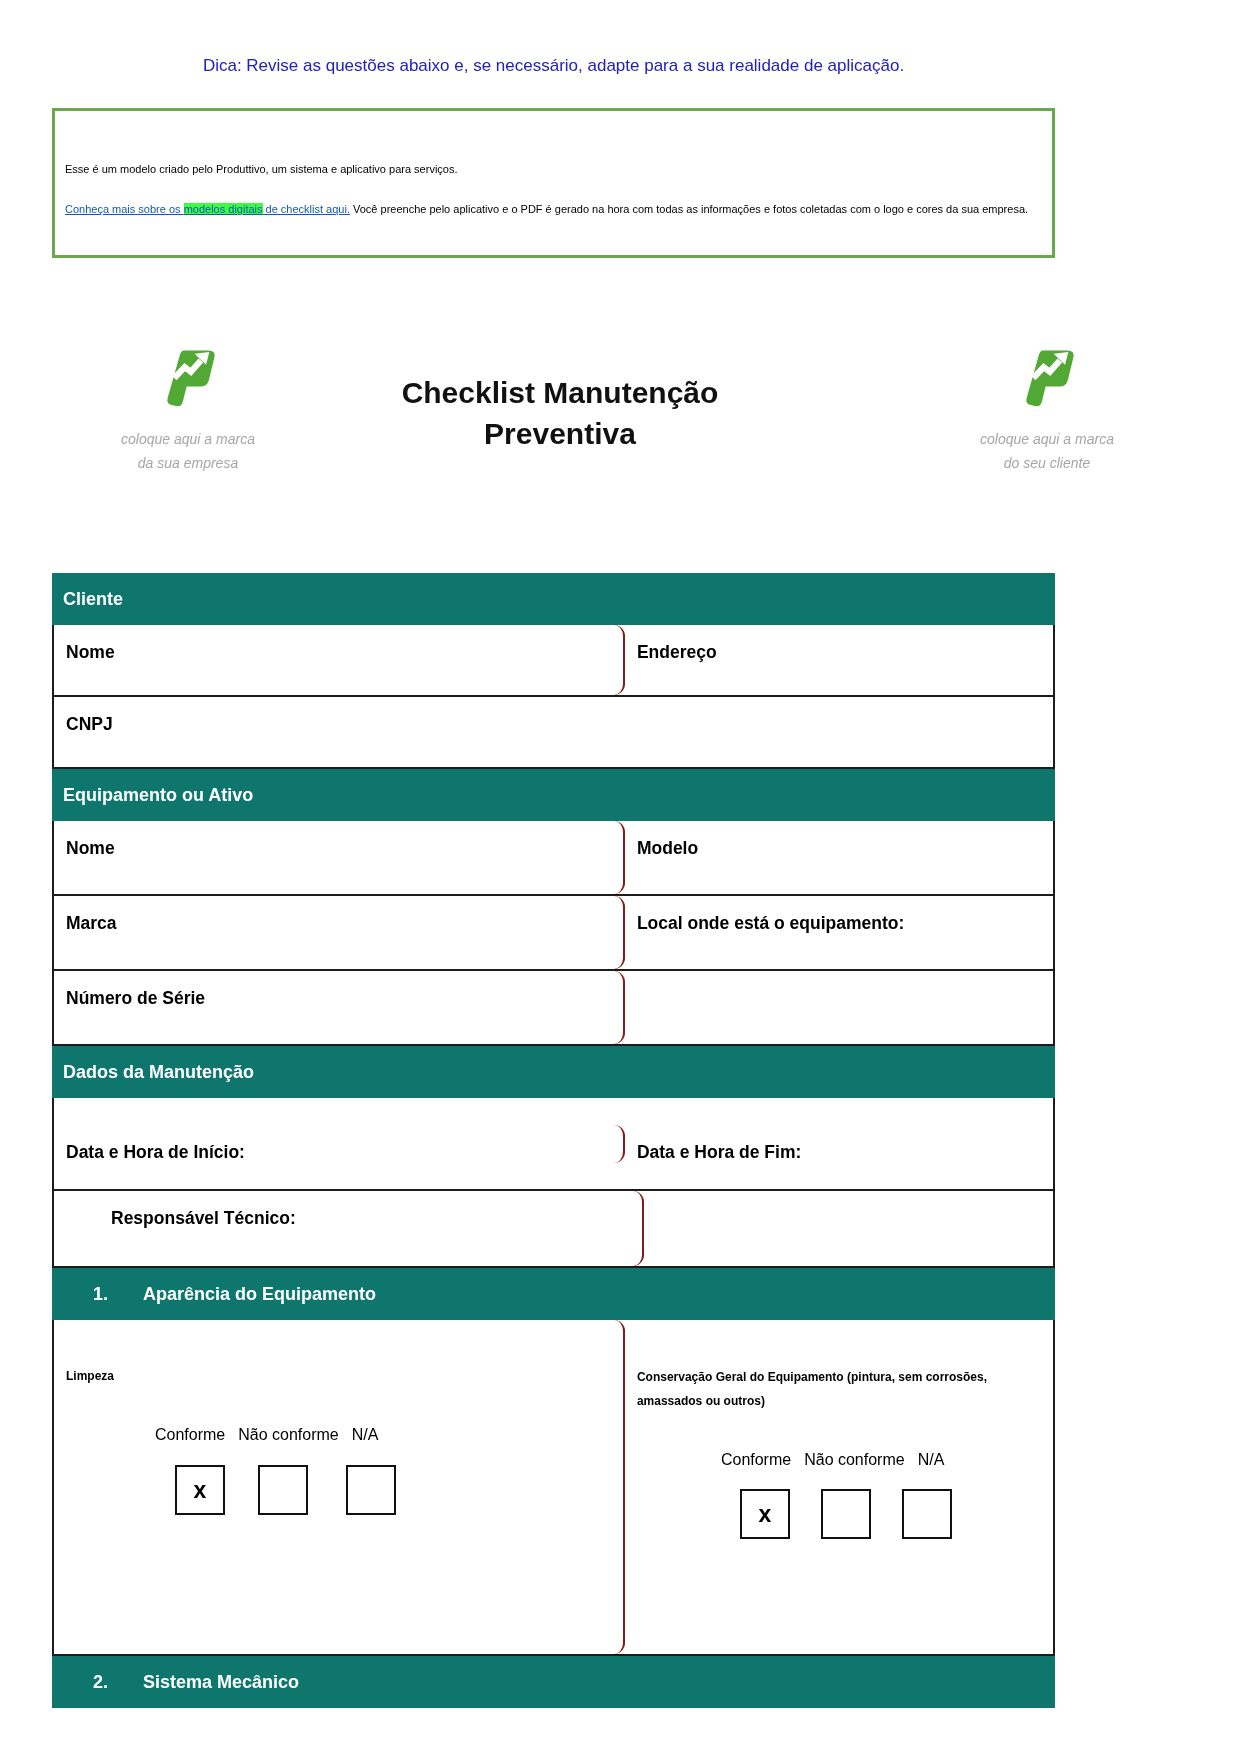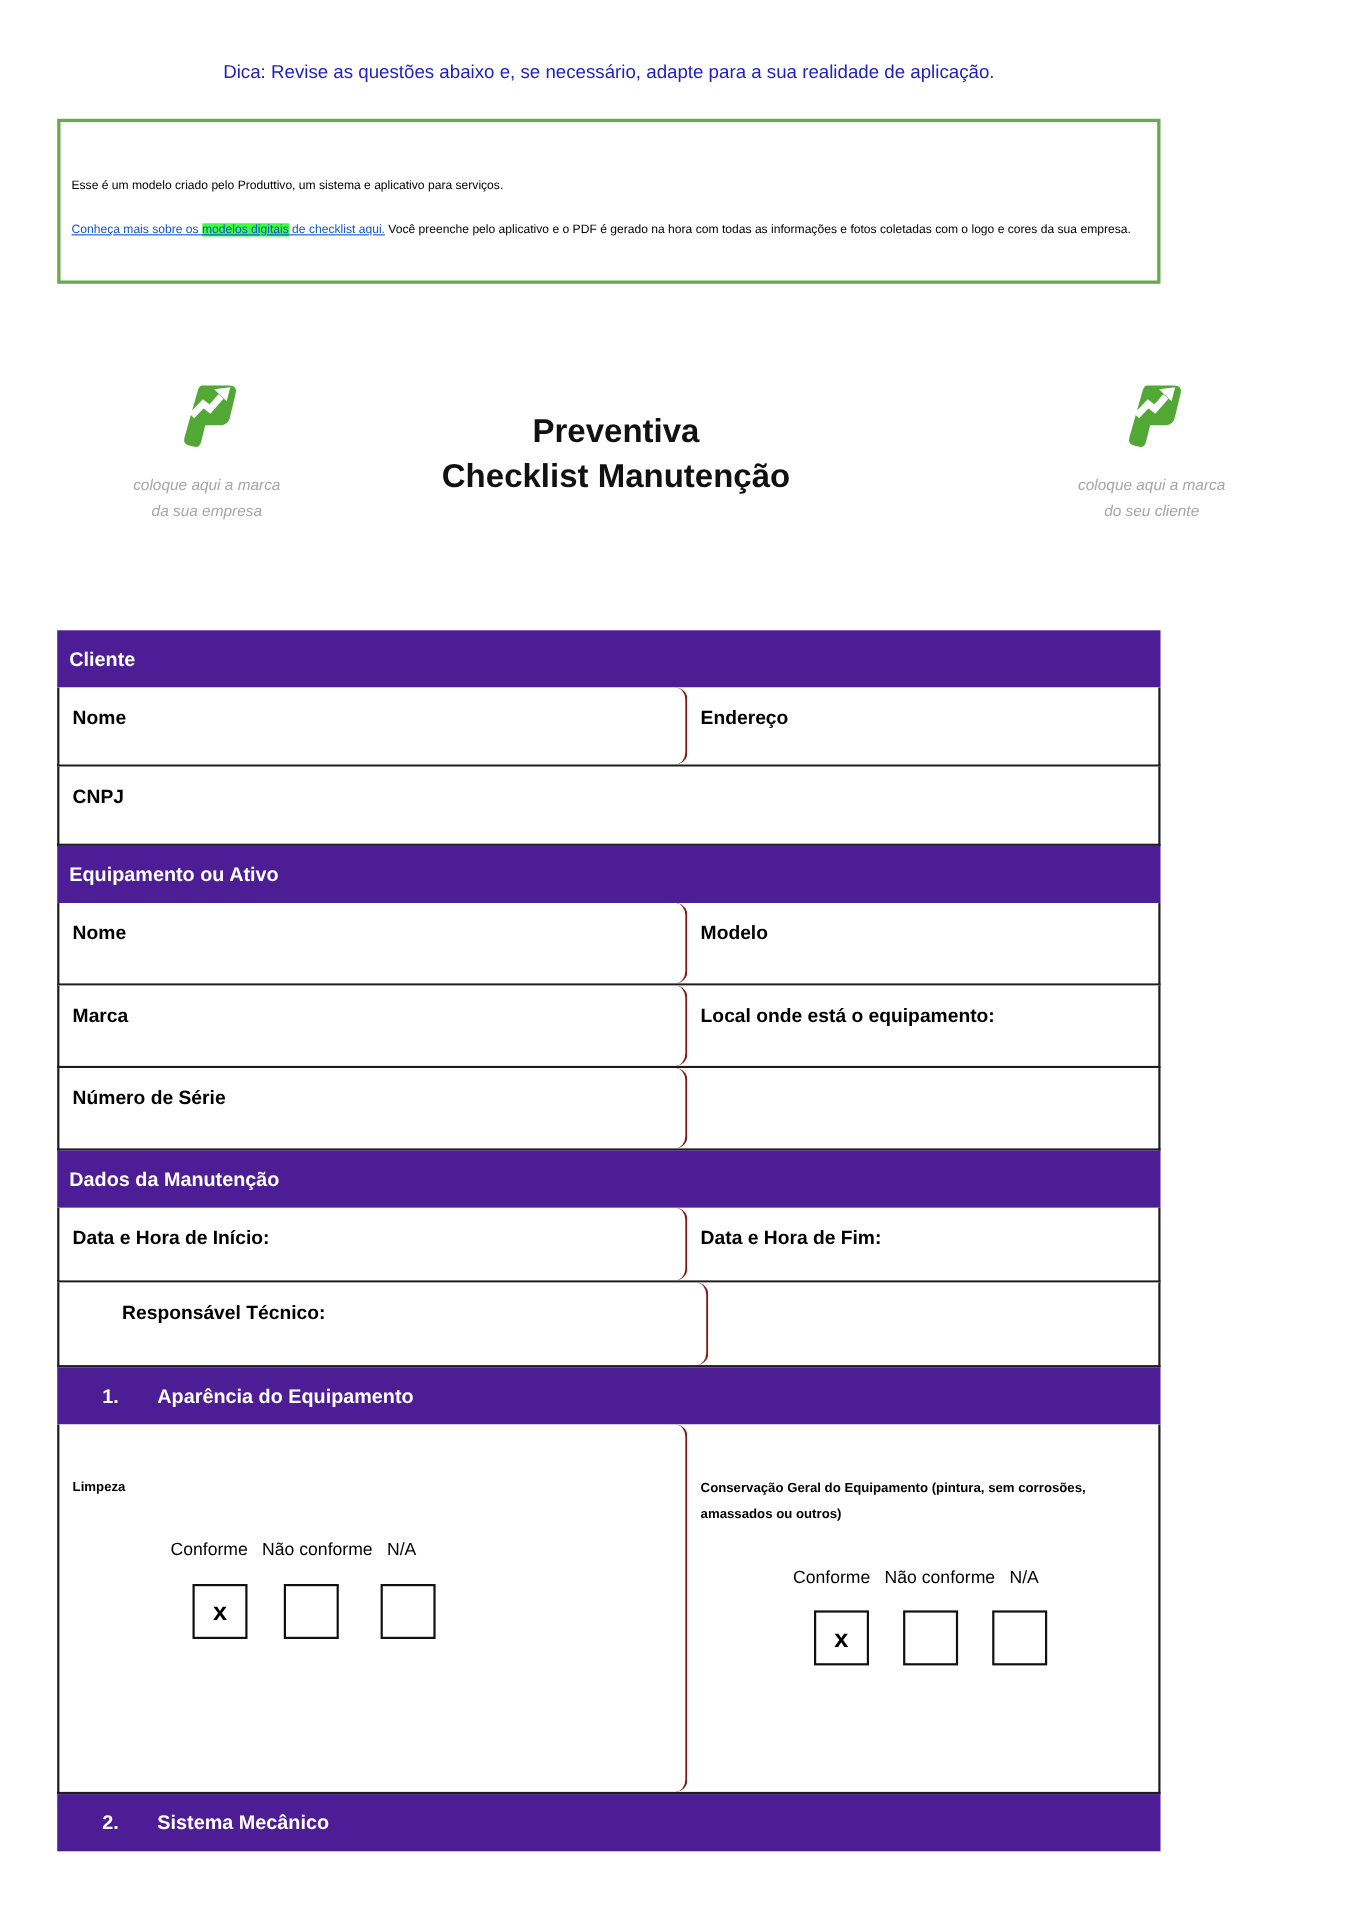--- a/index.html
+++ b/index.html
@@ -33,30 +33,30 @@
   .logo-client  { left:937px; top:348px; }
   .logo-caption { margin-top:14px; font-style:italic; color:#a6a6a6; font-size:14px; line-height:24px; }
   .doc-title {
     position:absolute; left:340px; top:372px; width:440px;
     text-align:center; font-weight:bold; font-size:30px; line-height:41px; color:#111;
   }
 
   
   .form { position:absolute; left:52px; top:573px; width:1003px; }
   .bar {
-    height:52px; background:#4c1d95; color:#fff; font-weight:bold; font-size:18px;
+    height:52px; background:#0f766e; color:#fff; font-weight:bold; font-size:18px;
     display:flex; align-items:center; padding-left:11px; box-sizing:border-box;
   }
   .bar.num { padding-left:41px; }
   .bar .n { margin-right:35px; }
   .row { display:flex; border:2px solid #1c1c1c; border-top:none; box-sizing:border-box; background:#fff; }
   .row .c1 { width:57.15%; border-right:2px solid #7f1d1d; box-sizing:border-box;border-radius:11px; }
   .row .c2 { flex:1; box-sizing:border-box; }
   .cell-label { padding:17px 12px 0 12px; font-weight:bold; font-size:17.5px; }
-  .h72 { height:72px; } .h75 { height:75px; } .h76 { height:68px; } .h77 { height:77px;padding-left:45px; }
+  .h72 { height:72px; } .h75 { height:75px; } .h76 { height:93px;align-items:center; } .h77 { height:77px;padding-left:45px; }
   .h336 { height:336px; }
 
   
   .q-label { font-weight:bold; font-size:12px; line-height:24px; }
   .cl-left  .q-label { padding:44px 12px 0 12px; }
   .cl-right .q-label { padding:45px 10px 0 12px; }
   .opt-labels { display:flex; font-size:16px; white-space:nowrap; }
   .cl-left  .opt-labels { margin:38px 0 0 101px; gap:13px; }
   .cl-right .opt-labels { margin:38px 0 0 96px;  gap:13px; }
   .opt-boxes { display:flex; }
@@ -97,22 +97,22 @@
     <svg width="55" height="61" viewBox="0 0 58 63">
         <use href="#produttivo-logo"></use>
       </svg>
     <div class="logo-caption">
       <div>coloque aqui a marca</div>
       <div>da sua empresa</div>
     </div>
   </div>
 
   <div class="doc-title">
+    <div>Checklist Manutenção</div>
     <div>Preventiva</div>
-    <div>Checklist Manutenção</div>
   </div>
 
   <div class="logo-block logo-client">
     <svg width="55" height="61" viewBox="0 0 58 63">
         <use href="#produttivo-logo"></use>
       </svg>
     <div class="logo-caption">
       <div>coloque aqui a marca</div>
       <div>do seu cliente</div>
     </div>

